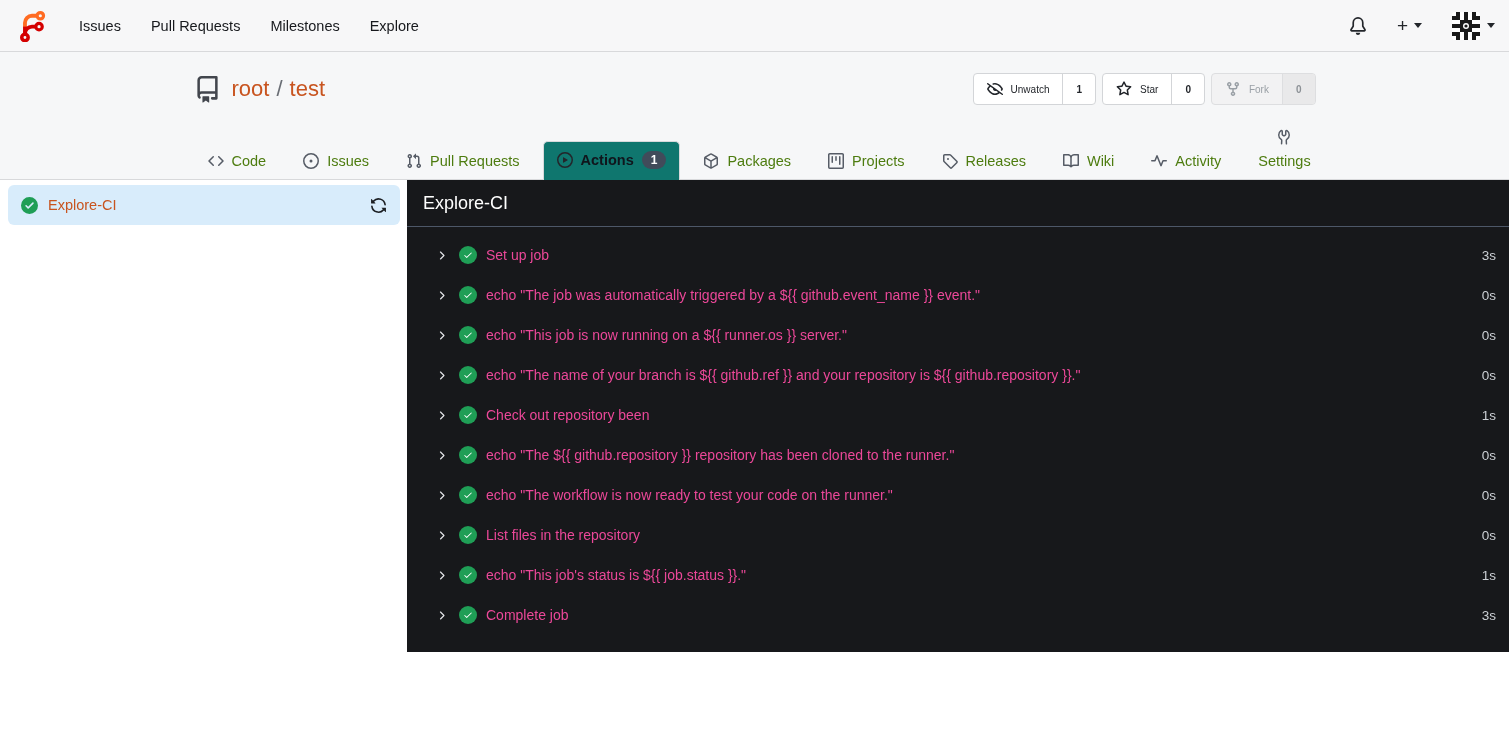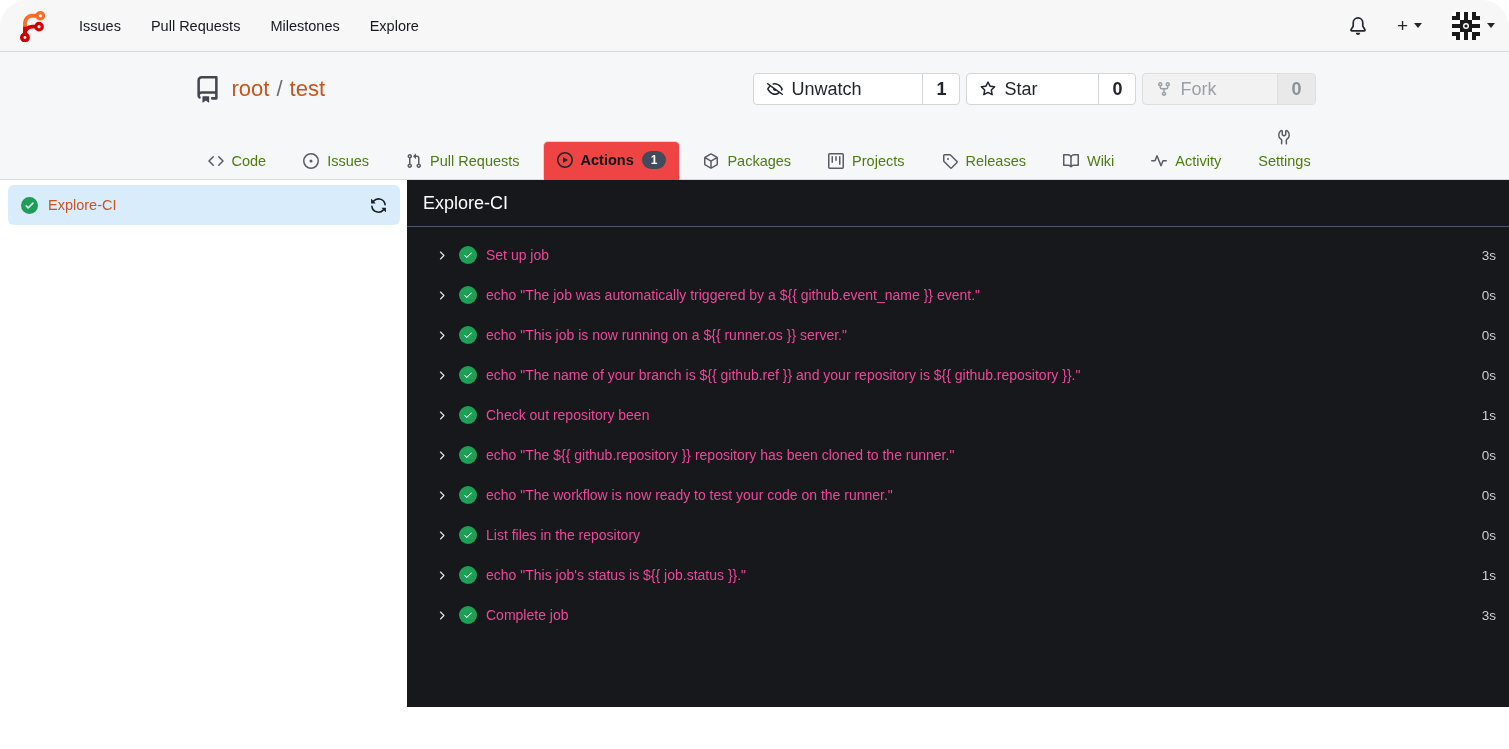--- a/index.html
+++ b/index.html
@@ -2,21 +2,21 @@
 <html><head>
 <meta charset="utf-8">
 <style>
   * { box-sizing: border-box; margin: 0; padding: 0; }
   html,body { background:#fff; }
   body {
     font-family: "Liberation Sans", "DejaVu Sans", sans-serif;
     color:#1c1f23;
     width:1509px;
   }
-  .app { width:1509px; height:749px; overflow:hidden; background:#fff;border-radius:27px; }
+  .app { width:1509px; height:652px; overflow:hidden; background:#fff; }
 
   
   .navbar {
     height:52px; background:#f7f7f8; border-bottom:1px solid #d8d9db;
     display:flex; align-items:center; padding:0 10px 0 16px;
   }
   .logo { width:32px; height:32px; margin-right:16px; cursor:pointer; }
   .nav-link {
     padding:0 15px; font-size:14.5px; color:#17191d; cursor:pointer;
     line-height:52px; display:inline-block;
@@ -32,36 +32,36 @@
 
   
   .repo-header { background:#f6f7f8; border-bottom:1px solid #d8d9db; padding-top:20px; }
   .container { width:1122px; margin:0 auto; }
   .repo-title-row { display:flex; align-items:center; height:34px; }
   .repo-icon { width:27px; height:27px; color:#42464d; }
   .repo-name { font-size:22px; margin-left:11px; display:flex; align-items:baseline; }
   .repo-link { color:#c8541f; cursor:pointer; }
   .repo-sep { color:#6a6e75; padding:0 7px; }
   .repo-actions { margin-left:auto; display:flex; gap:6px; }
-  .btn-group { display:flex; border:1px solid #d3d5d8; border-radius:4px; overflow:hidden; background:#fff; height:32px; font-size:18px; color:#23262b;gap:48px; }
+  .btn-group { display:flex; border:1px solid #d3d5d8; border-radius:4px; overflow:hidden; background:#fff; height:32px; font-size:10px; color:#23262b; }
   .btn-main { display:flex; align-items:center; gap:8px; padding:0 13px; cursor:pointer; }
   .btn-count { border-left:1px solid #d3d5d8; padding:0 13px; display:flex; align-items:center; font-weight:700; cursor:pointer; }
   .btn-group.disabled { border-color:#dddee0; color:#9aa0a6; background:#f2f2f3; }
   .btn-group.disabled .btn-main { cursor:default; }
   .btn-group.disabled .btn-count { background:#e9e9ea; border-left-color:#dddee0; color:#8c9196; cursor:default; }
 
   .tabs { display:flex; align-items:flex-end; margin-top:13px; }
   .tab {
     display:flex; align-items:center; gap:8px; padding:9px 13px 10px;
     font-size:14.5px; color:#4d7c0f; cursor:pointer; margin-right:9px;
     border:1px solid transparent; border-bottom:none; white-space:nowrap;
   }
   .tab .icon { color:#565c66; }
   .tab.active {
-    background:#ef4444; border-color:#d8d9db; border-radius:5px 5px 0 0;
+    background:#0f766e; border-color:#d8d9db; border-radius:5px 5px 0 0;
     font-weight:700; color:#10151c; margin-bottom:-1px; padding-bottom:11px;
   }
   .tab.active .icon { color:#23262b; }
   .tab-badge {
     background:#414b5a; color:#fff; font-size:12px; font-weight:700;
     padding:2px 9px; border-radius:10px; line-height:1.2;
   }
   .tab-settings { margin-left:auto; margin-right:0;flex-direction:column; }
 
   

